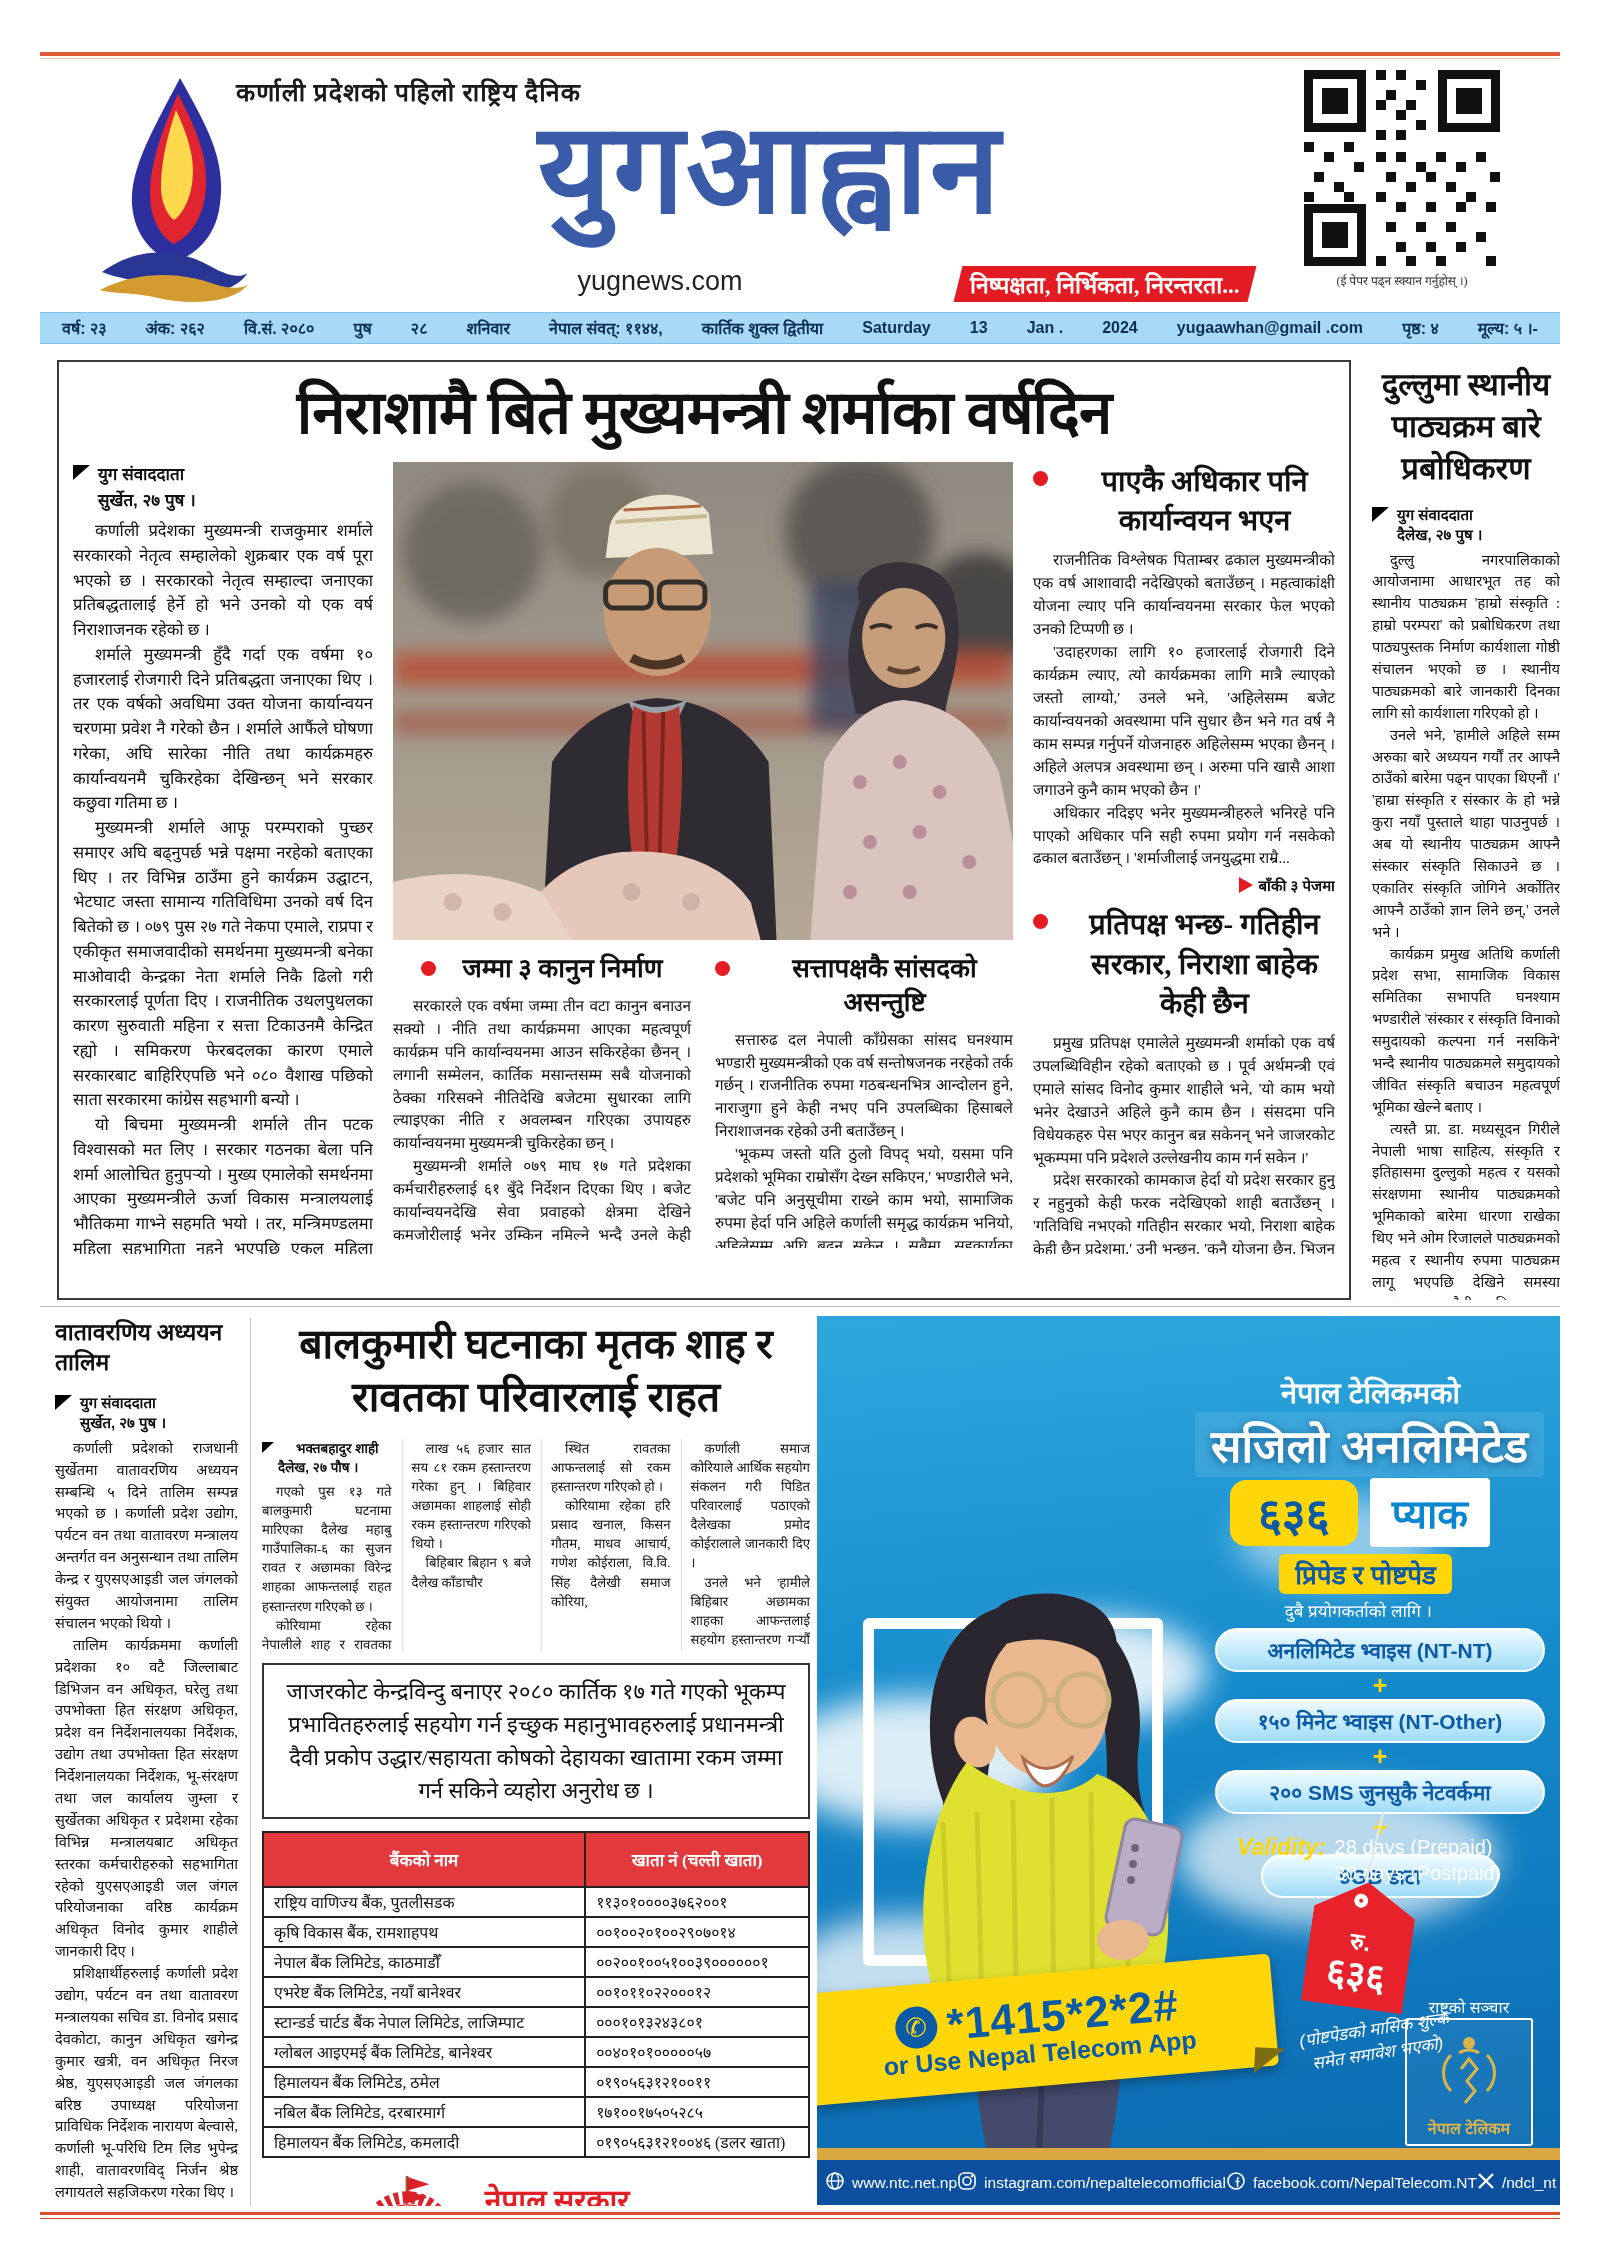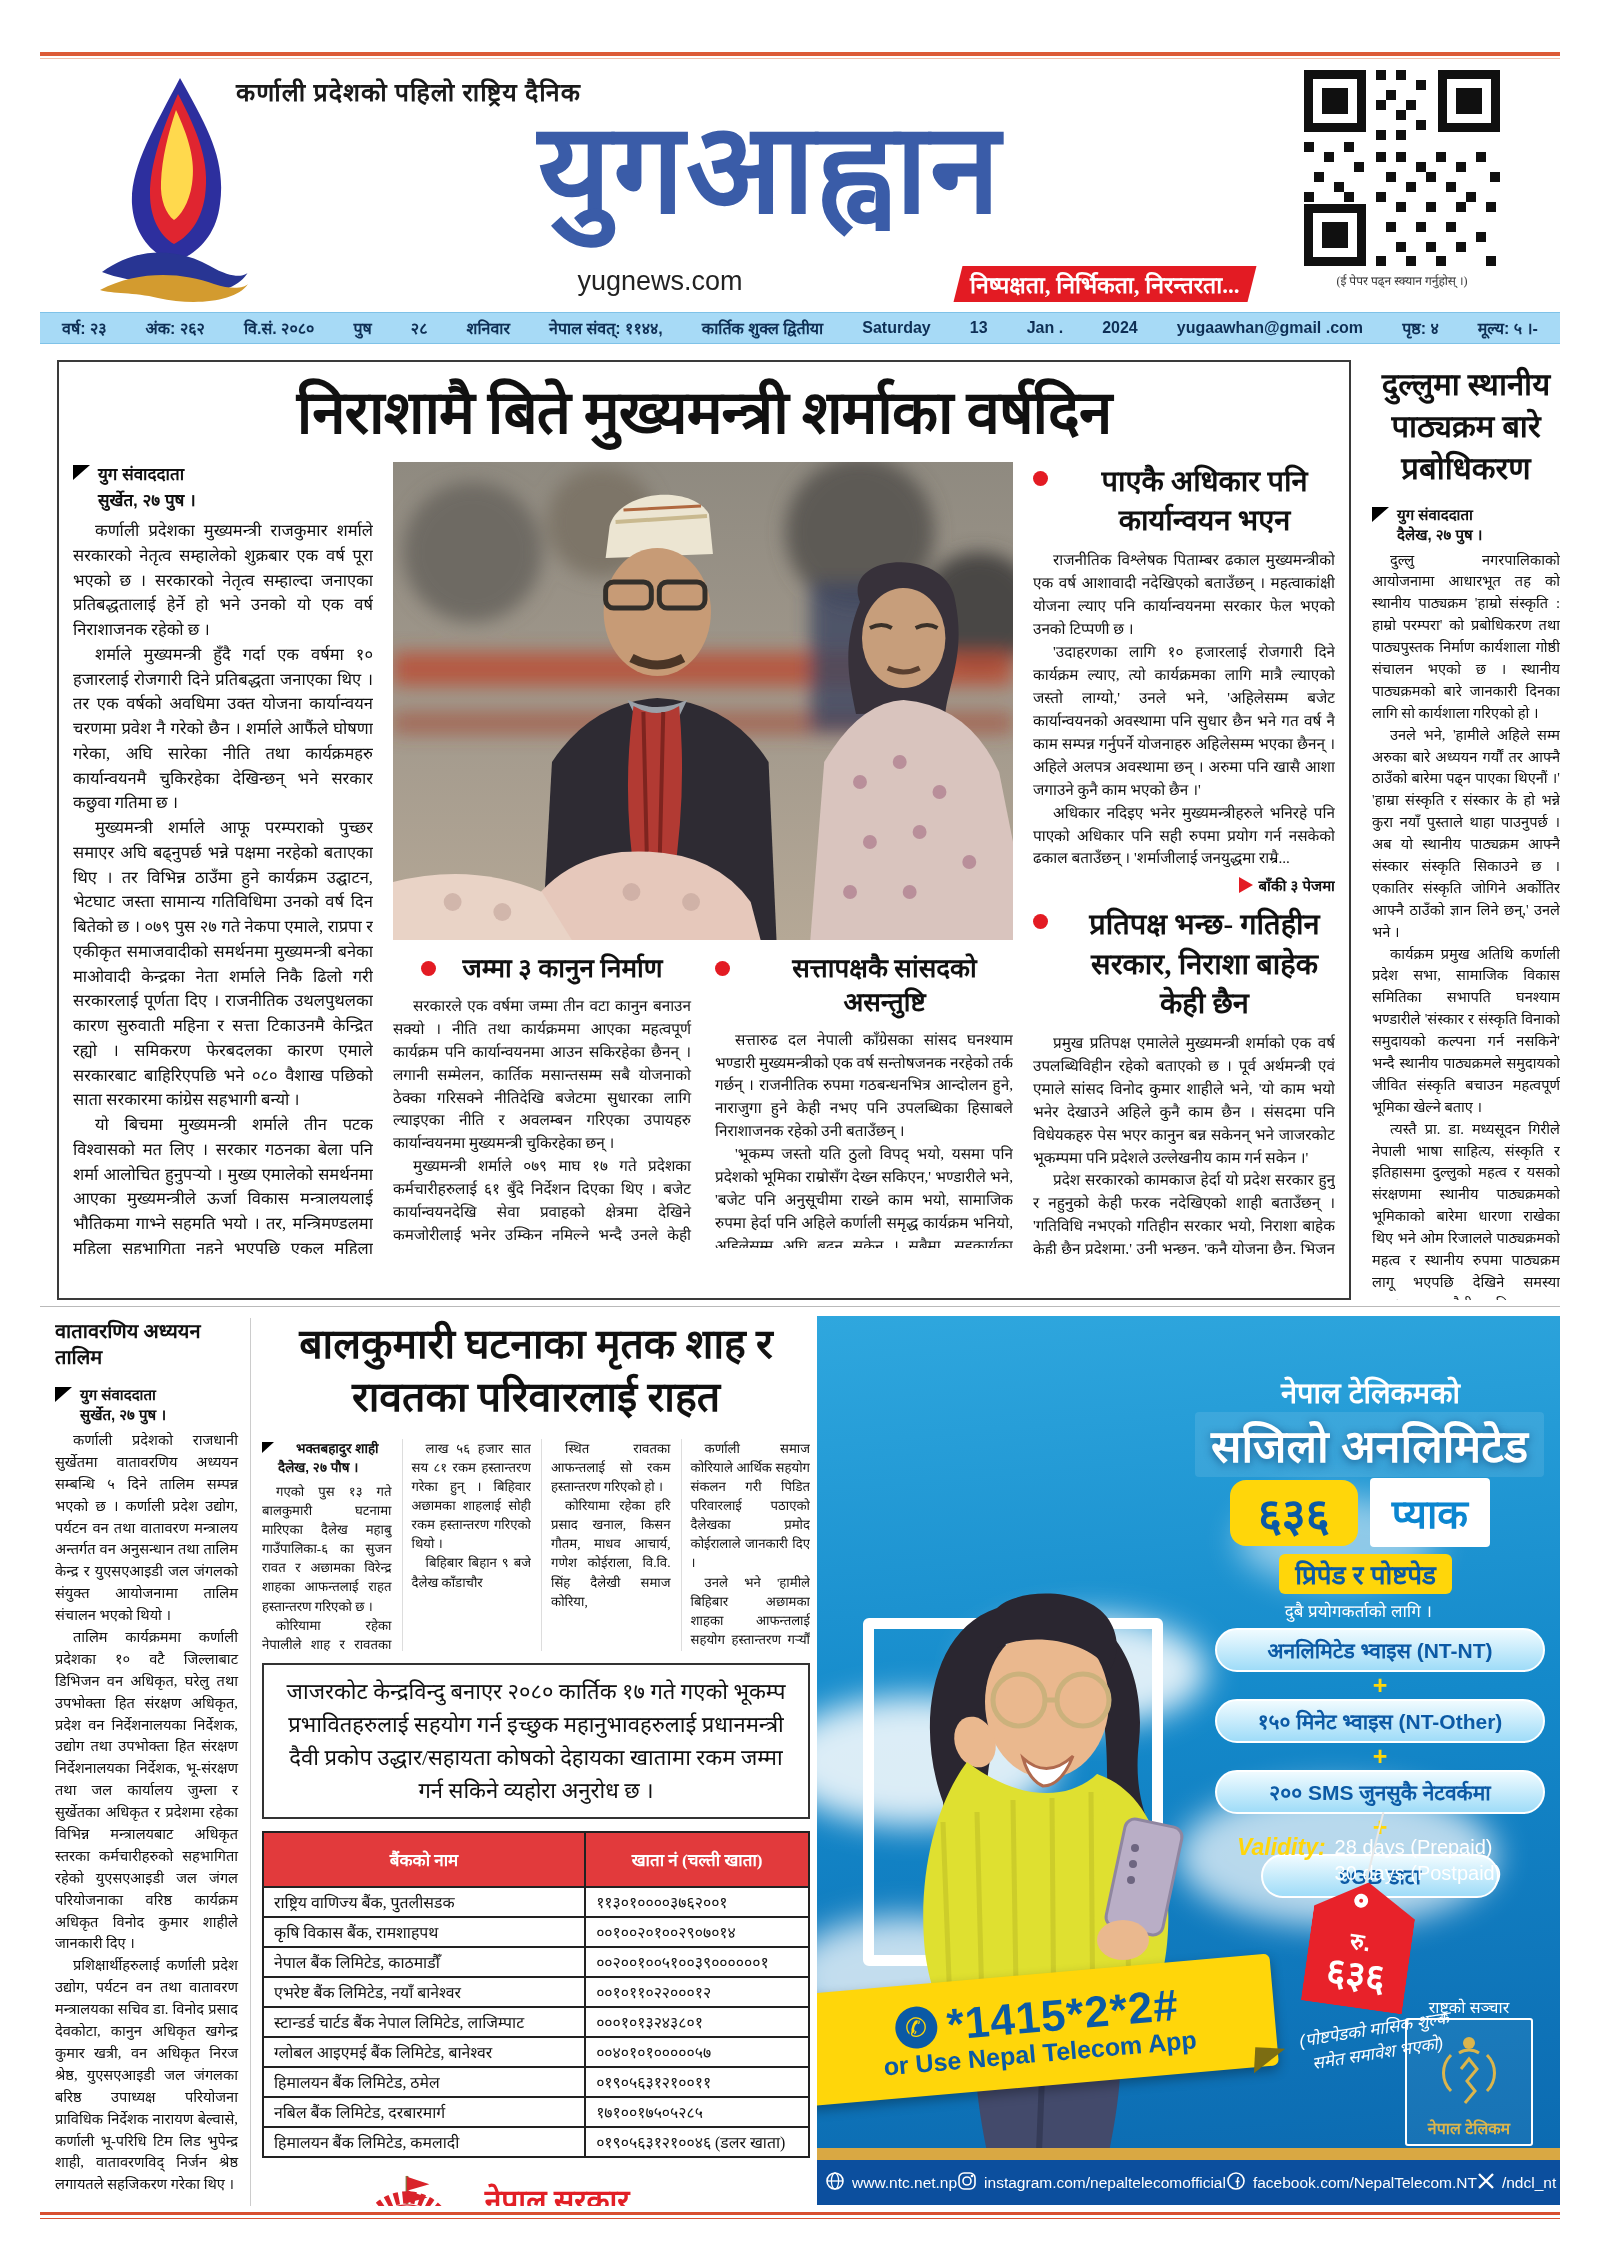--- a/index.html
+++ b/index.html
@@ -52,21 +52,21 @@
 .d-head{font-size:31px;font-weight:700;text-align:center;line-height:1.35}
 #dullu .byline{margin-top:14px;font-size:15px}
 #dullu .dateline{font-size:15px}
 .d-body{font-size:14.6px;line-height:1.5;text-align:justify}
 .d-body p{text-indent:18px}
 
 #sep2{left:40px;top:1306px;width:1520px;height:1px;background:#b9b9b9}
 
 
 #env{left:55px;top:1318px;width:196px;height:888px;overflow:hidden;padding-right:12px;border-right:1px solid #ccc}
-.e-head{font-size:20px;font-weight:700;line-height:1.3}
+.e-head{font-size:23px;font-weight:700;line-height:1.3}
 #env .byline{margin-top:14px;font-size:15px}
 #env .dateline{font-size:15px}
 .e-body{font-size:14.6px;line-height:1.5;text-align:justify}
 .e-body p{text-indent:18px}
 
 
 #balk{left:262px;top:1318px;width:548px;height:888px;overflow:hidden}
 .b-head{font-size:41px;font-weight:700;text-align:center;line-height:1.3}
 .b-cols{display:grid;grid-template-columns:repeat(4,1fr);column-gap:10px;margin-top:14px;height:212px;overflow:hidden;font-size:13.2px;line-height:1.45}
 .b-cols>div{text-align:justify;overflow:hidden}

